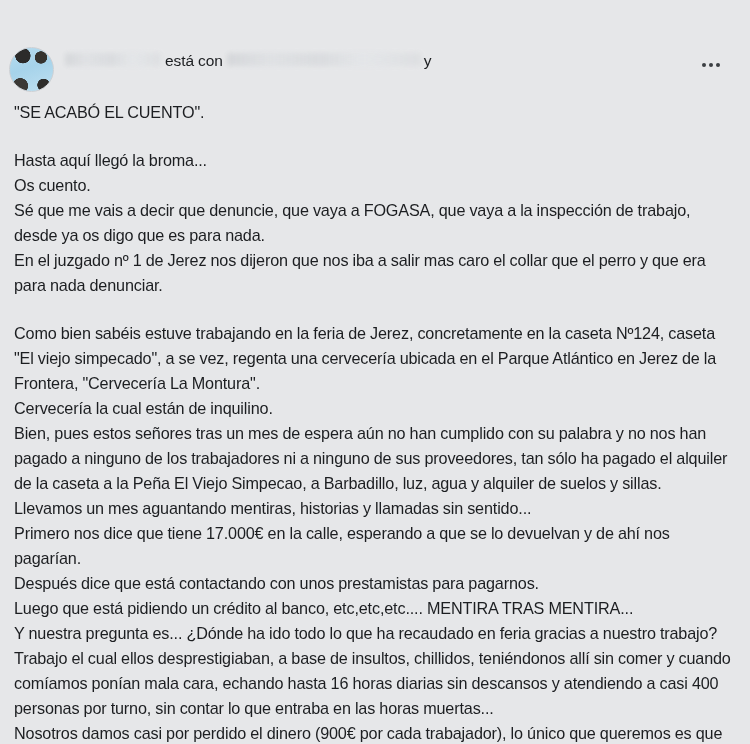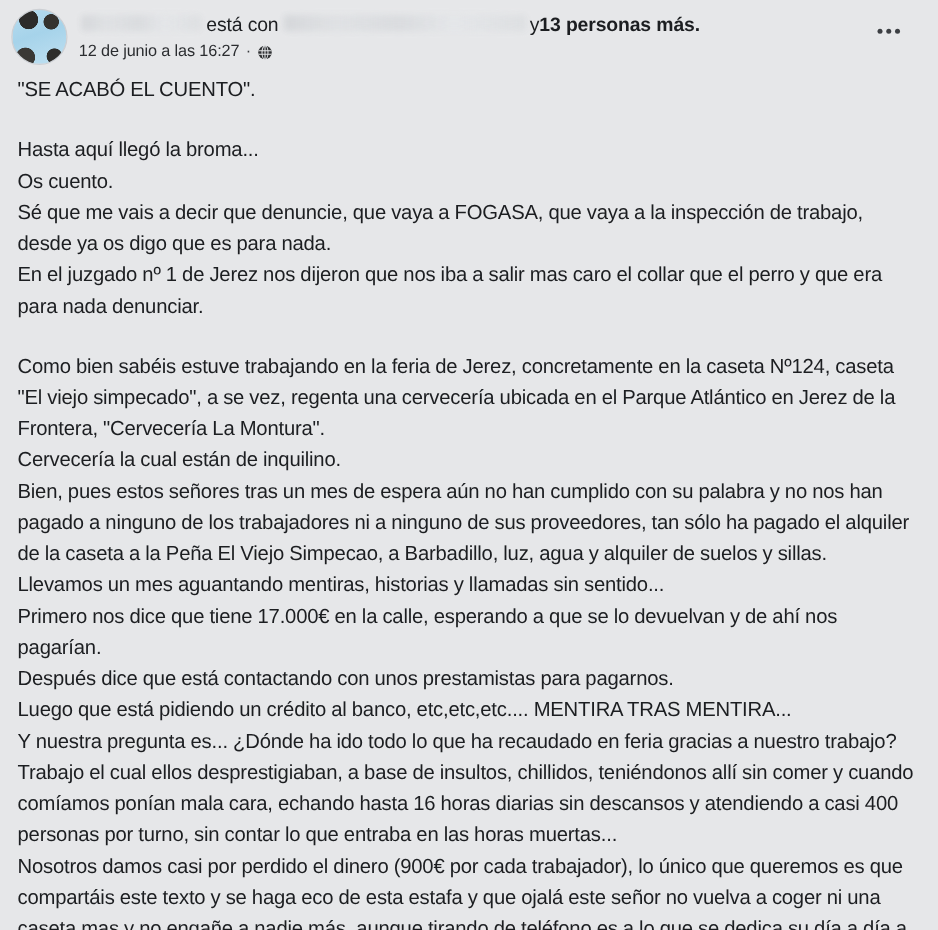--- a/index.html
+++ b/index.html
@@ -24,20 +24,21 @@
   }
 
   
   .post-header {
     position: relative;
     display: flex;
     align-items: flex-start;
     padding: 6px 0 0 9px;
     height: 56px;
     box-sizing: border-box;
+    margin-top: 40px;
   }
 
   .avatar {
     width: 45px;
     height: 45px;
     border-radius: 50%;
     flex: 0 0 45px;
     margin-top: 1px;
     background:
       radial-gradient(circle at 30% 18%, #2c2b2a 0 16%, rgba(44,43,42,0) 17%),
@@ -151,36 +152,22 @@
 
     <div class="avatar"></div>
 
     <div class="header-text">
 
       <div class="byline">
         <span class="redacted r1"></span>
         <span class="plain">está con</span>
         <span class="redacted r2"></span>
         <span class="plain">y </span>
-        <span class="bold">13 personas más.</span>
       </div>
 
-      <div class="meta">
-        <span>12 de junio a las 16:27</span>
-        <span class="dot">·</span>
-        <span class="globe-icon">
-          <svg width="12" height="12" viewBox="0 0 16 16" aria-hidden="true">
-            <circle cx="8" cy="8" r="7.2" fill="#2f3133"></circle>
-            <path d="M8 0.8 A7.2 7.2 0 0 1 8 15.2 A7.2 7.2 0 0 1 8 0.8 Z" fill="none" stroke="#e6e7e9" stroke-width="0"></path>
-            <path d="M1.2 6.2 h13.6 M1.2 9.8 h13.6" stroke="#e6e7e9" stroke-width="1.1" fill="none"></path>
-            <ellipse cx="8" cy="8" rx="3.2" ry="7.2" fill="none" stroke="#e6e7e9" stroke-width="1.1"></ellipse>
-            <path d="M8 0.8 v14.4" stroke="#e6e7e9" stroke-width="1.1"></path>
-          </svg>
-        </span>
-      </div>
 
     </div>
 
     <div class="menu-button">
       <i></i>
       <i></i>
       <i></i>
     </div>
 
   </div>

